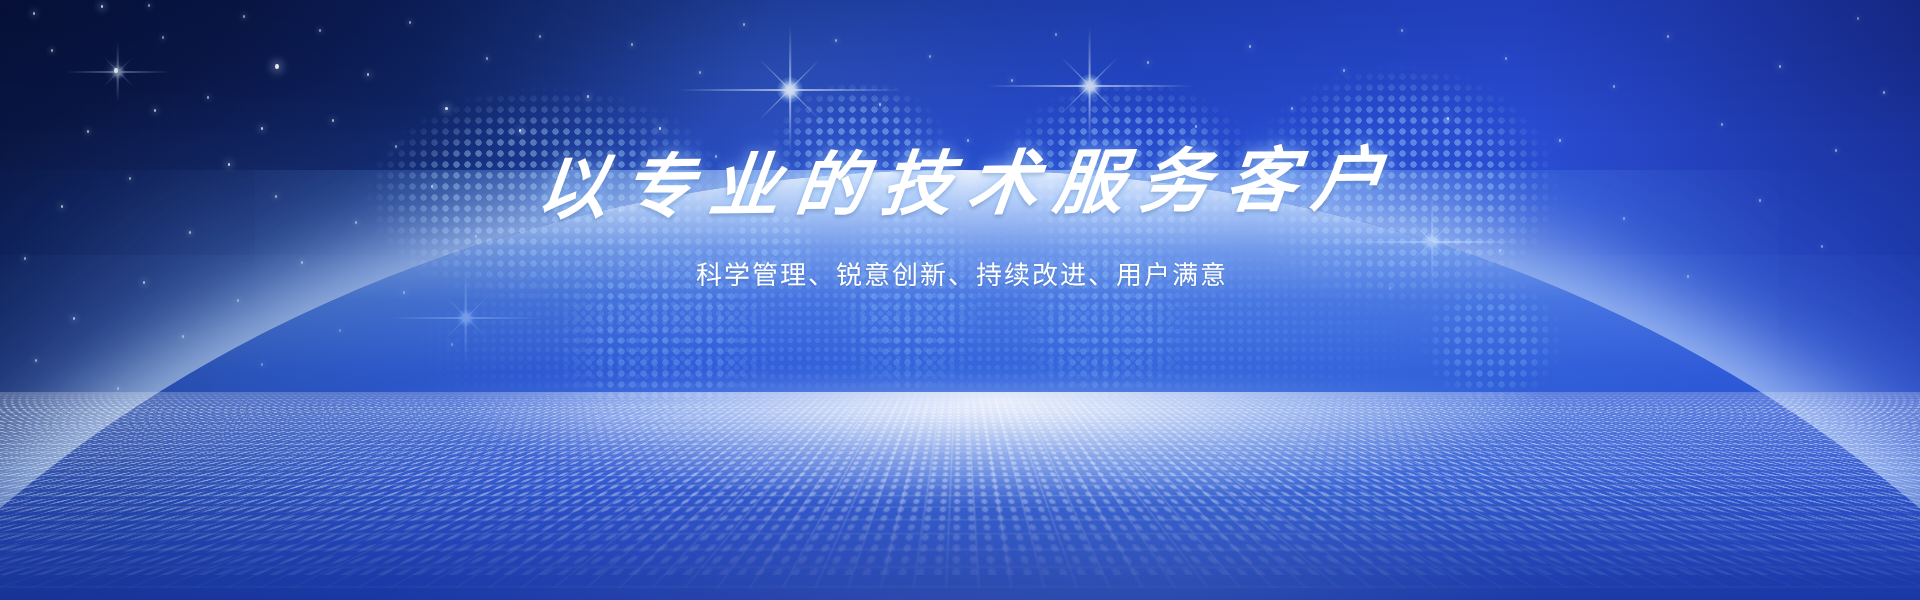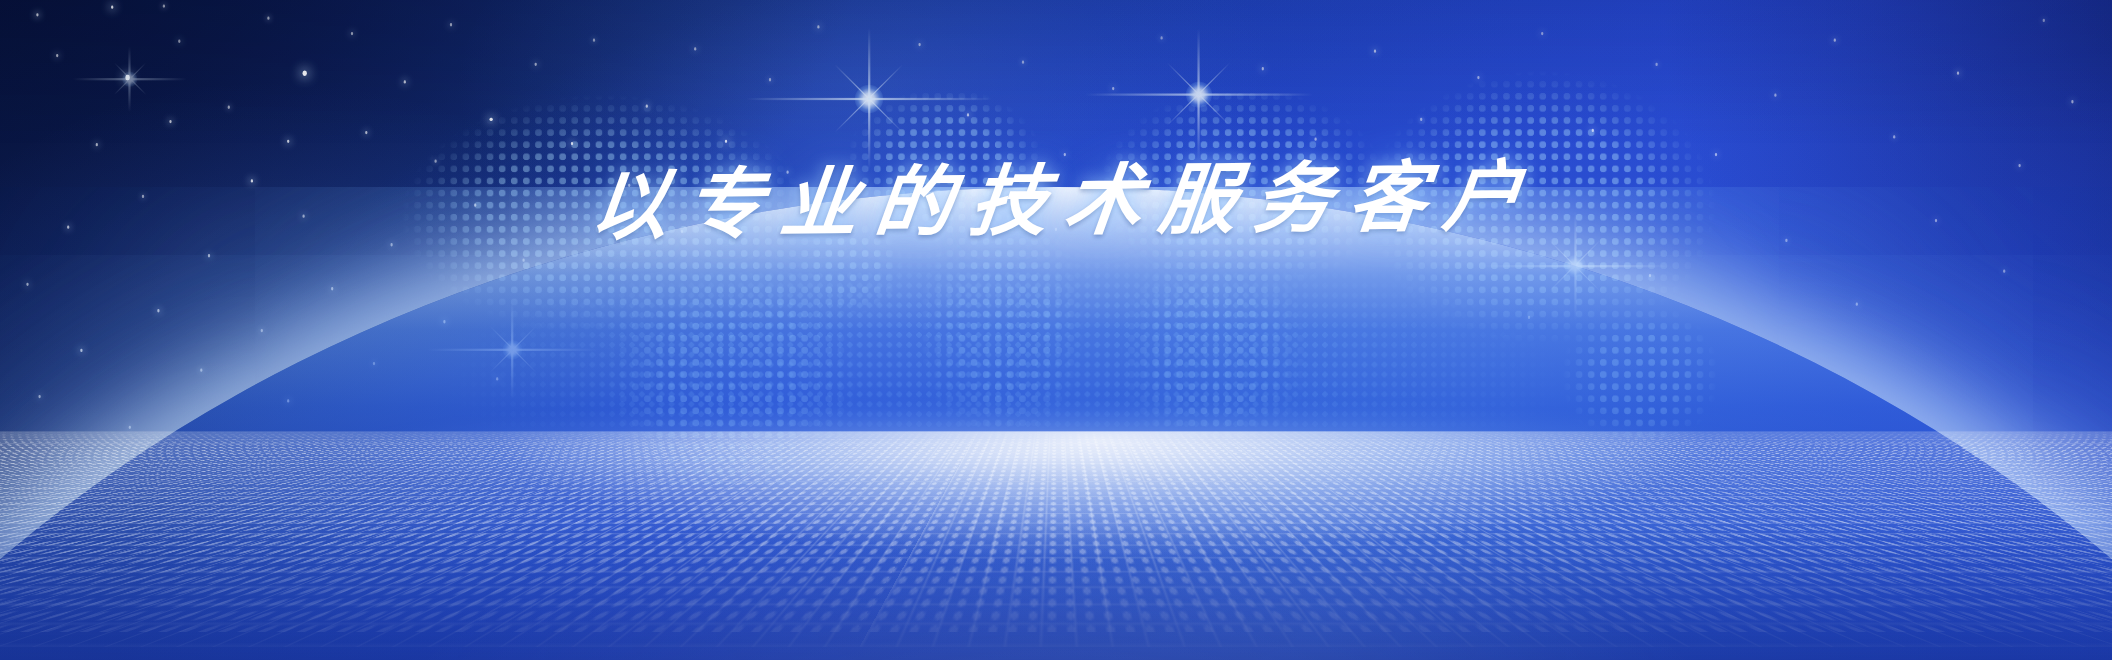--- a/index.html
+++ b/index.html
@@ -430,15 +430,16 @@
     <div class="city-grid"></div>
     <div class="city-dots"></div>
     <div class="city-haze"></div>
     <div class="city-bottom-shade"></div>
   </div>
 
   <div class="layer grain"></div>
 
   <div class="content">
     <h1 class="headline">以专业的技术服务客户</h1>
+    <p class="subline">科学管理、锐意创新、持续改进、用户满意</p>
   </div>
 
 </div>
 
 </body></html>

